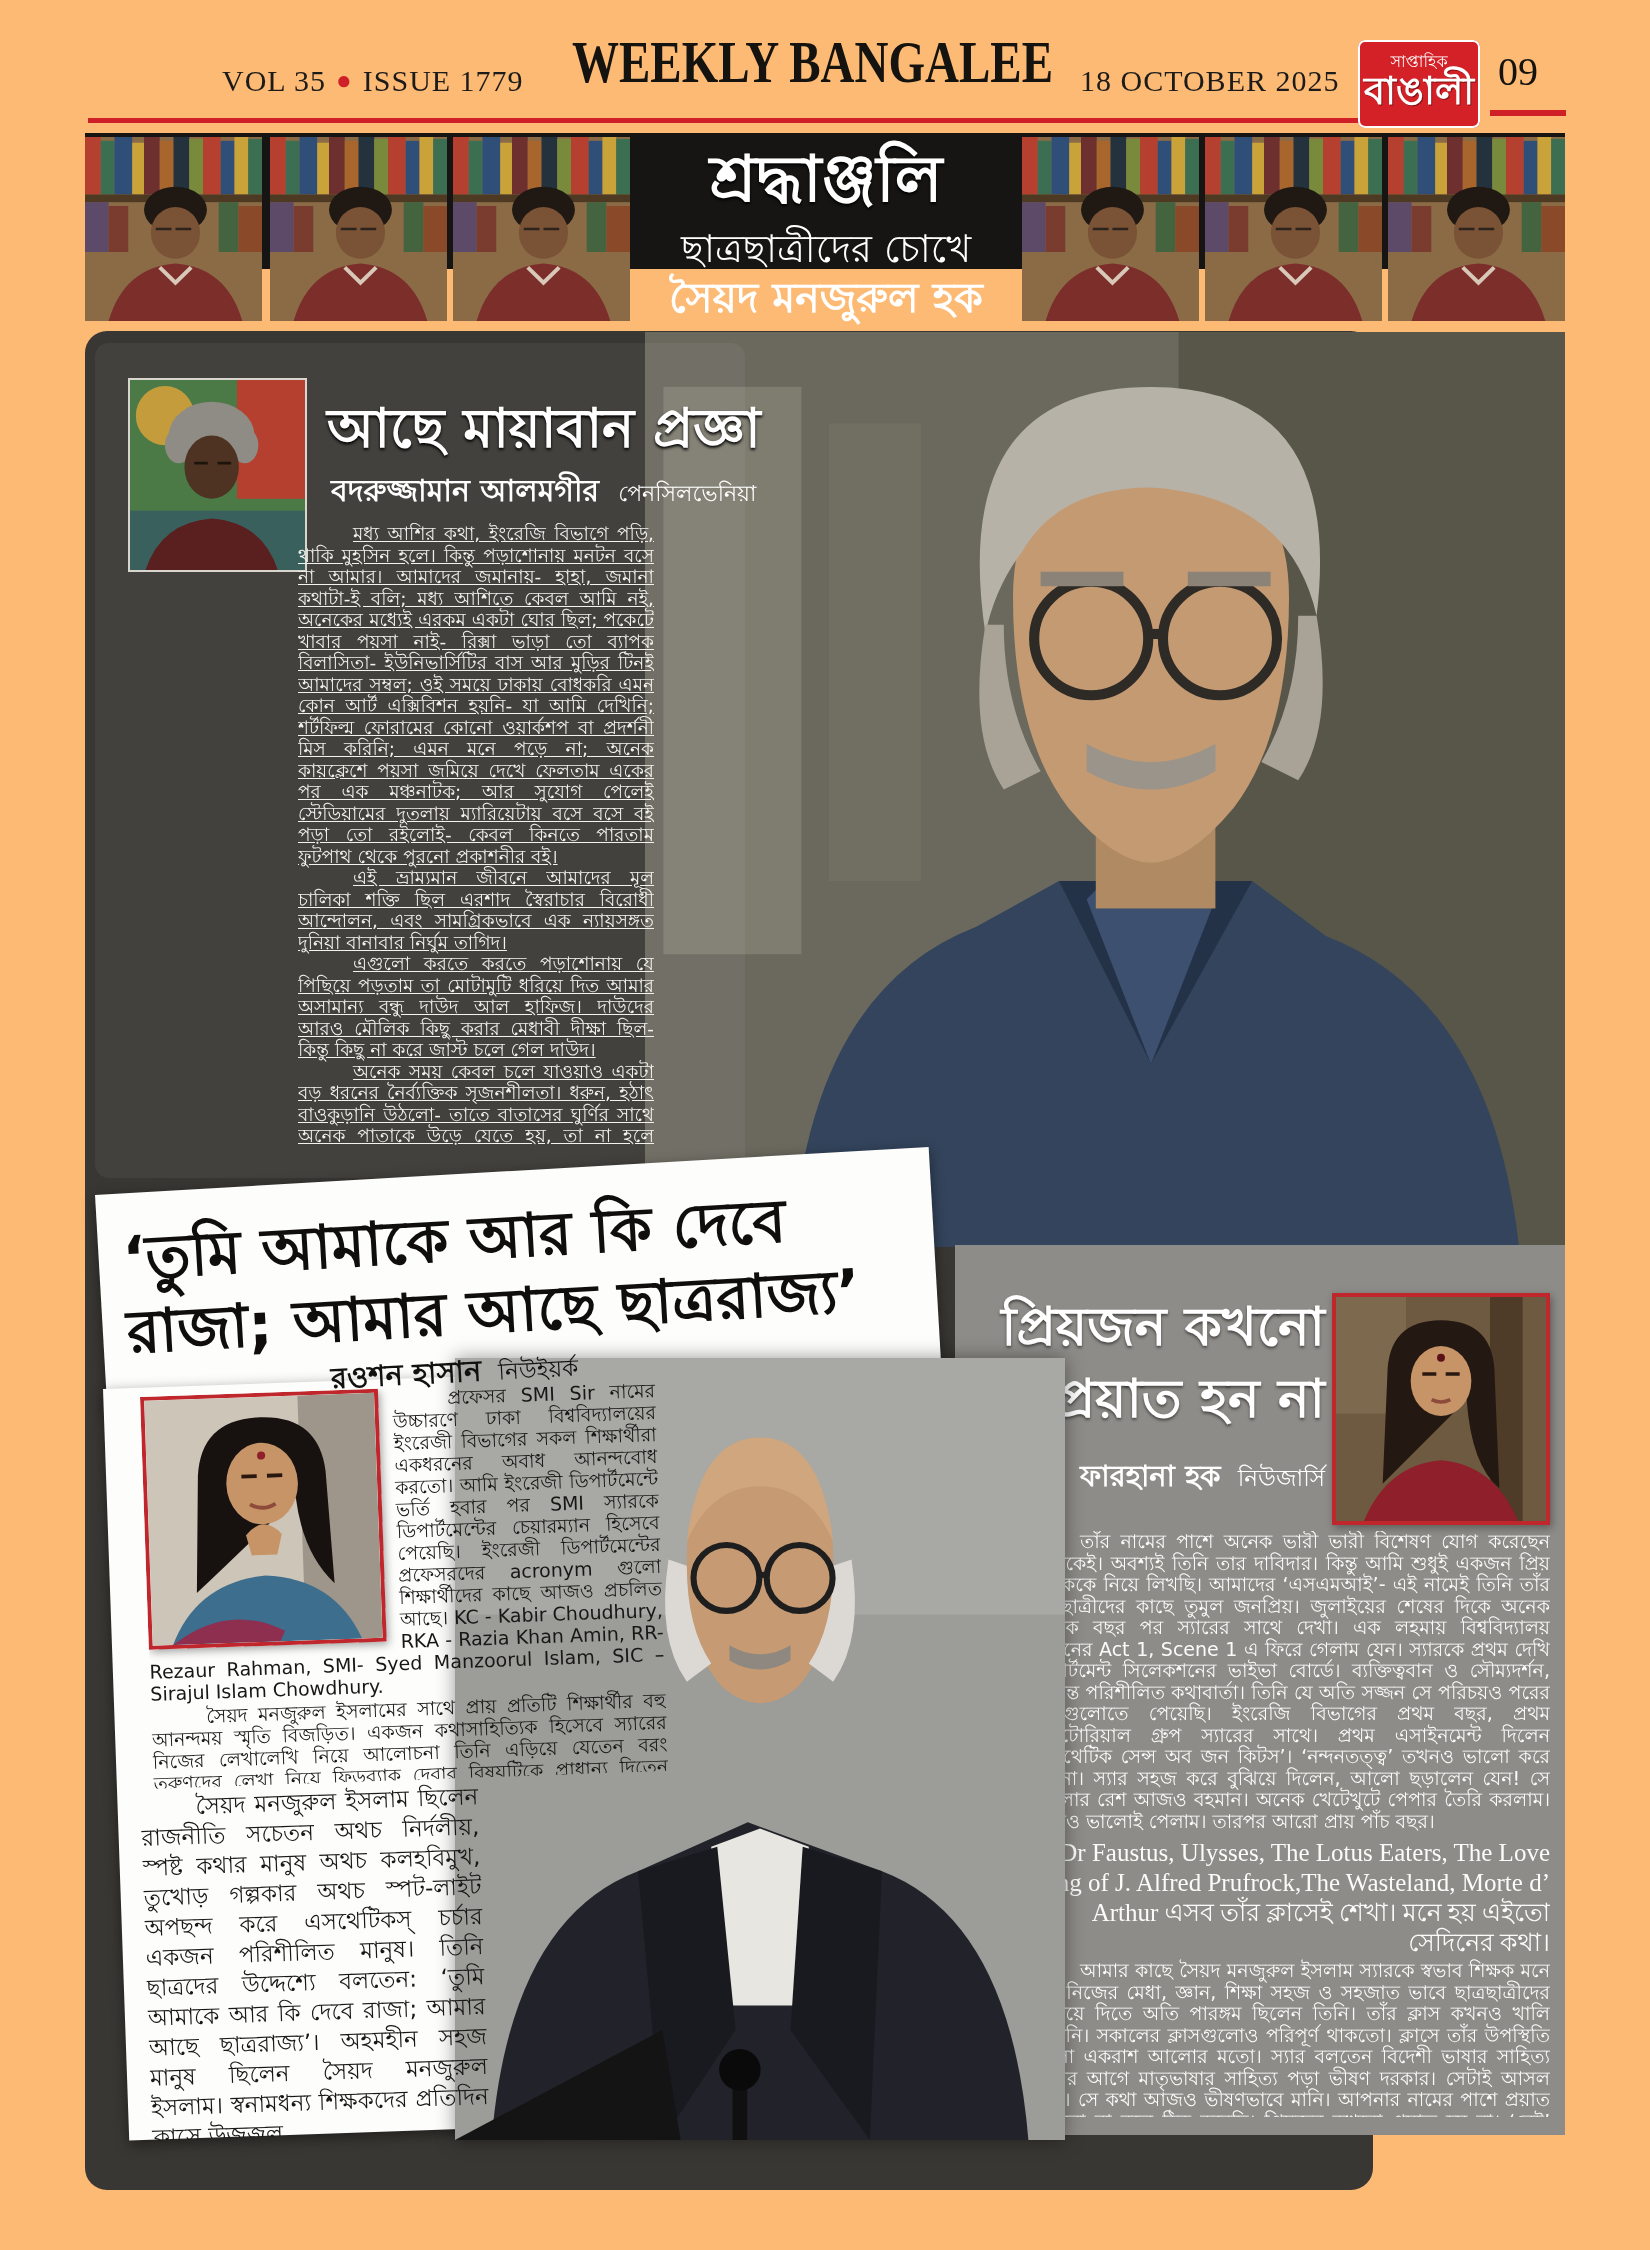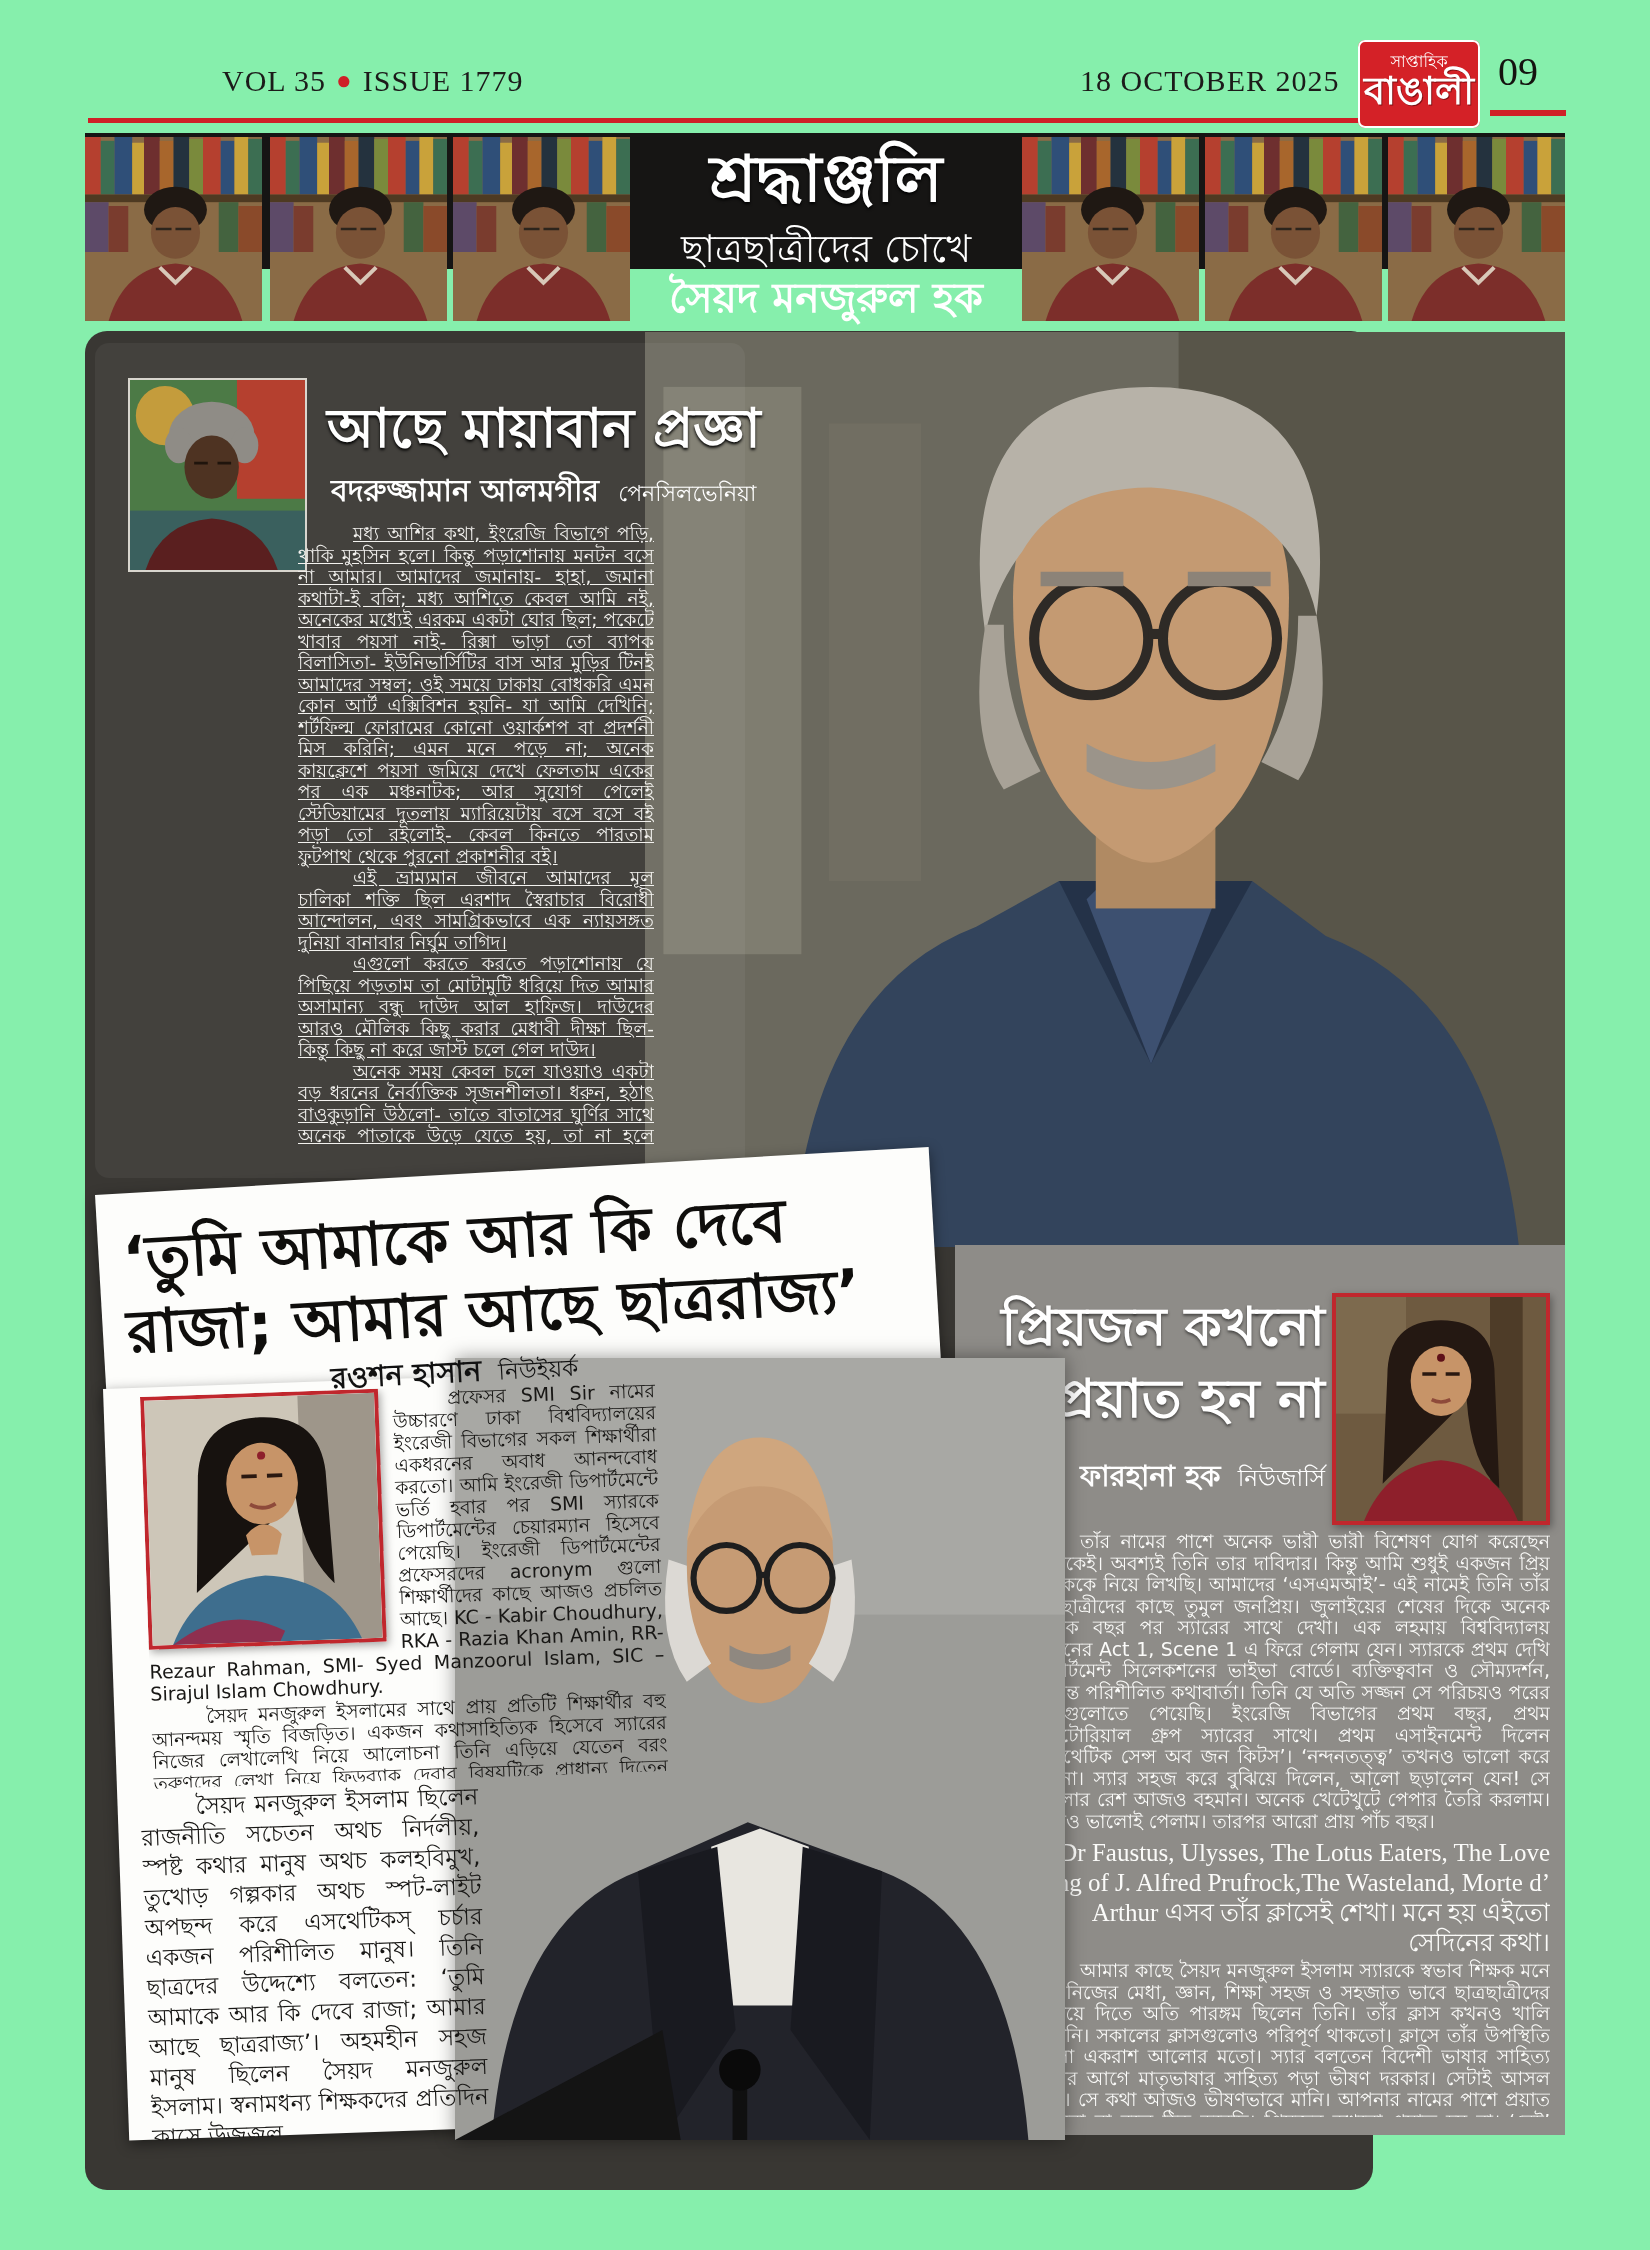--- a/index.html
+++ b/index.html
@@ -1,16 +1,16 @@
 <!DOCTYPE html>
 <html><head>
 <meta charset="utf-8">
 <style>
   html,body{margin:0;padding:0;background:#e8e6e1;}
-  #page{position:relative;width:1650px;height:2250px;background:#86efac;overflow:hidden;
+  #page{position:relative;width:1650px;height:2250px;background:#fdba74;overflow:hidden;
         font-family:"Liberation Serif", serif;}
   .abs{position:absolute;}
   
   .hdr-text{color:#1c1b1a;font-size:30px;letter-spacing:1px;}
   .bullet{color:#cf2027;font-size:26px;vertical-align:2px;padding:0 10px;}
   .masthead{font-weight:bold;font-size:47px;letter-spacing:0px;color:#14130f;
             display:inline-block;transform:scaleY(1.28);transform-origin:center bottom;}
   .pageno{font-size:40px;color:#14130f;}
   .redrule{background:#cf2027;}
   .logo{background:#d42127;border-radius:7px;color:#fff;text-align:center;
@@ -65,20 +65,23 @@
   .bigphoto svg{display:block;width:100%;height:100%;}
 </style>
 </head>
 <body>
 
 <div id="page">
 
   <div class="abs hdr-text" style="left:222px;top:64px;">
     <span>VOL 35</span><span class="bullet">●</span><span>ISSUE 1779</span>
   </div>
+  <div class="abs" style="left:540px;top:42px;width:545px;text-align:center;">
+    <span class="masthead">WEEKLY BANGALEE</span>
+  </div>
   <div class="abs hdr-text" style="left:1080px;top:64px;">18 OCTOBER 2025</div>
   <div class="abs logo" style="left:1358px;top:40px;width:122px;height:88px;z-index:3;">
     <div class="lt">সাপ্তাহিক</div>
     <div class="lm">বাঙালী</div>
   </div>
   <div class="abs pageno" style="left:1498px;top:48px;">09</div>
   <div class="abs redrule" style="left:88px;top:118px;width:1392px;height:5px;"></div>
   <div class="abs redrule" style="left:1490px;top:110px;width:76px;height:6px;"></div>
 
   <div class="abs strip" style="left:85px;top:133px;width:1480px;height:136px;">

